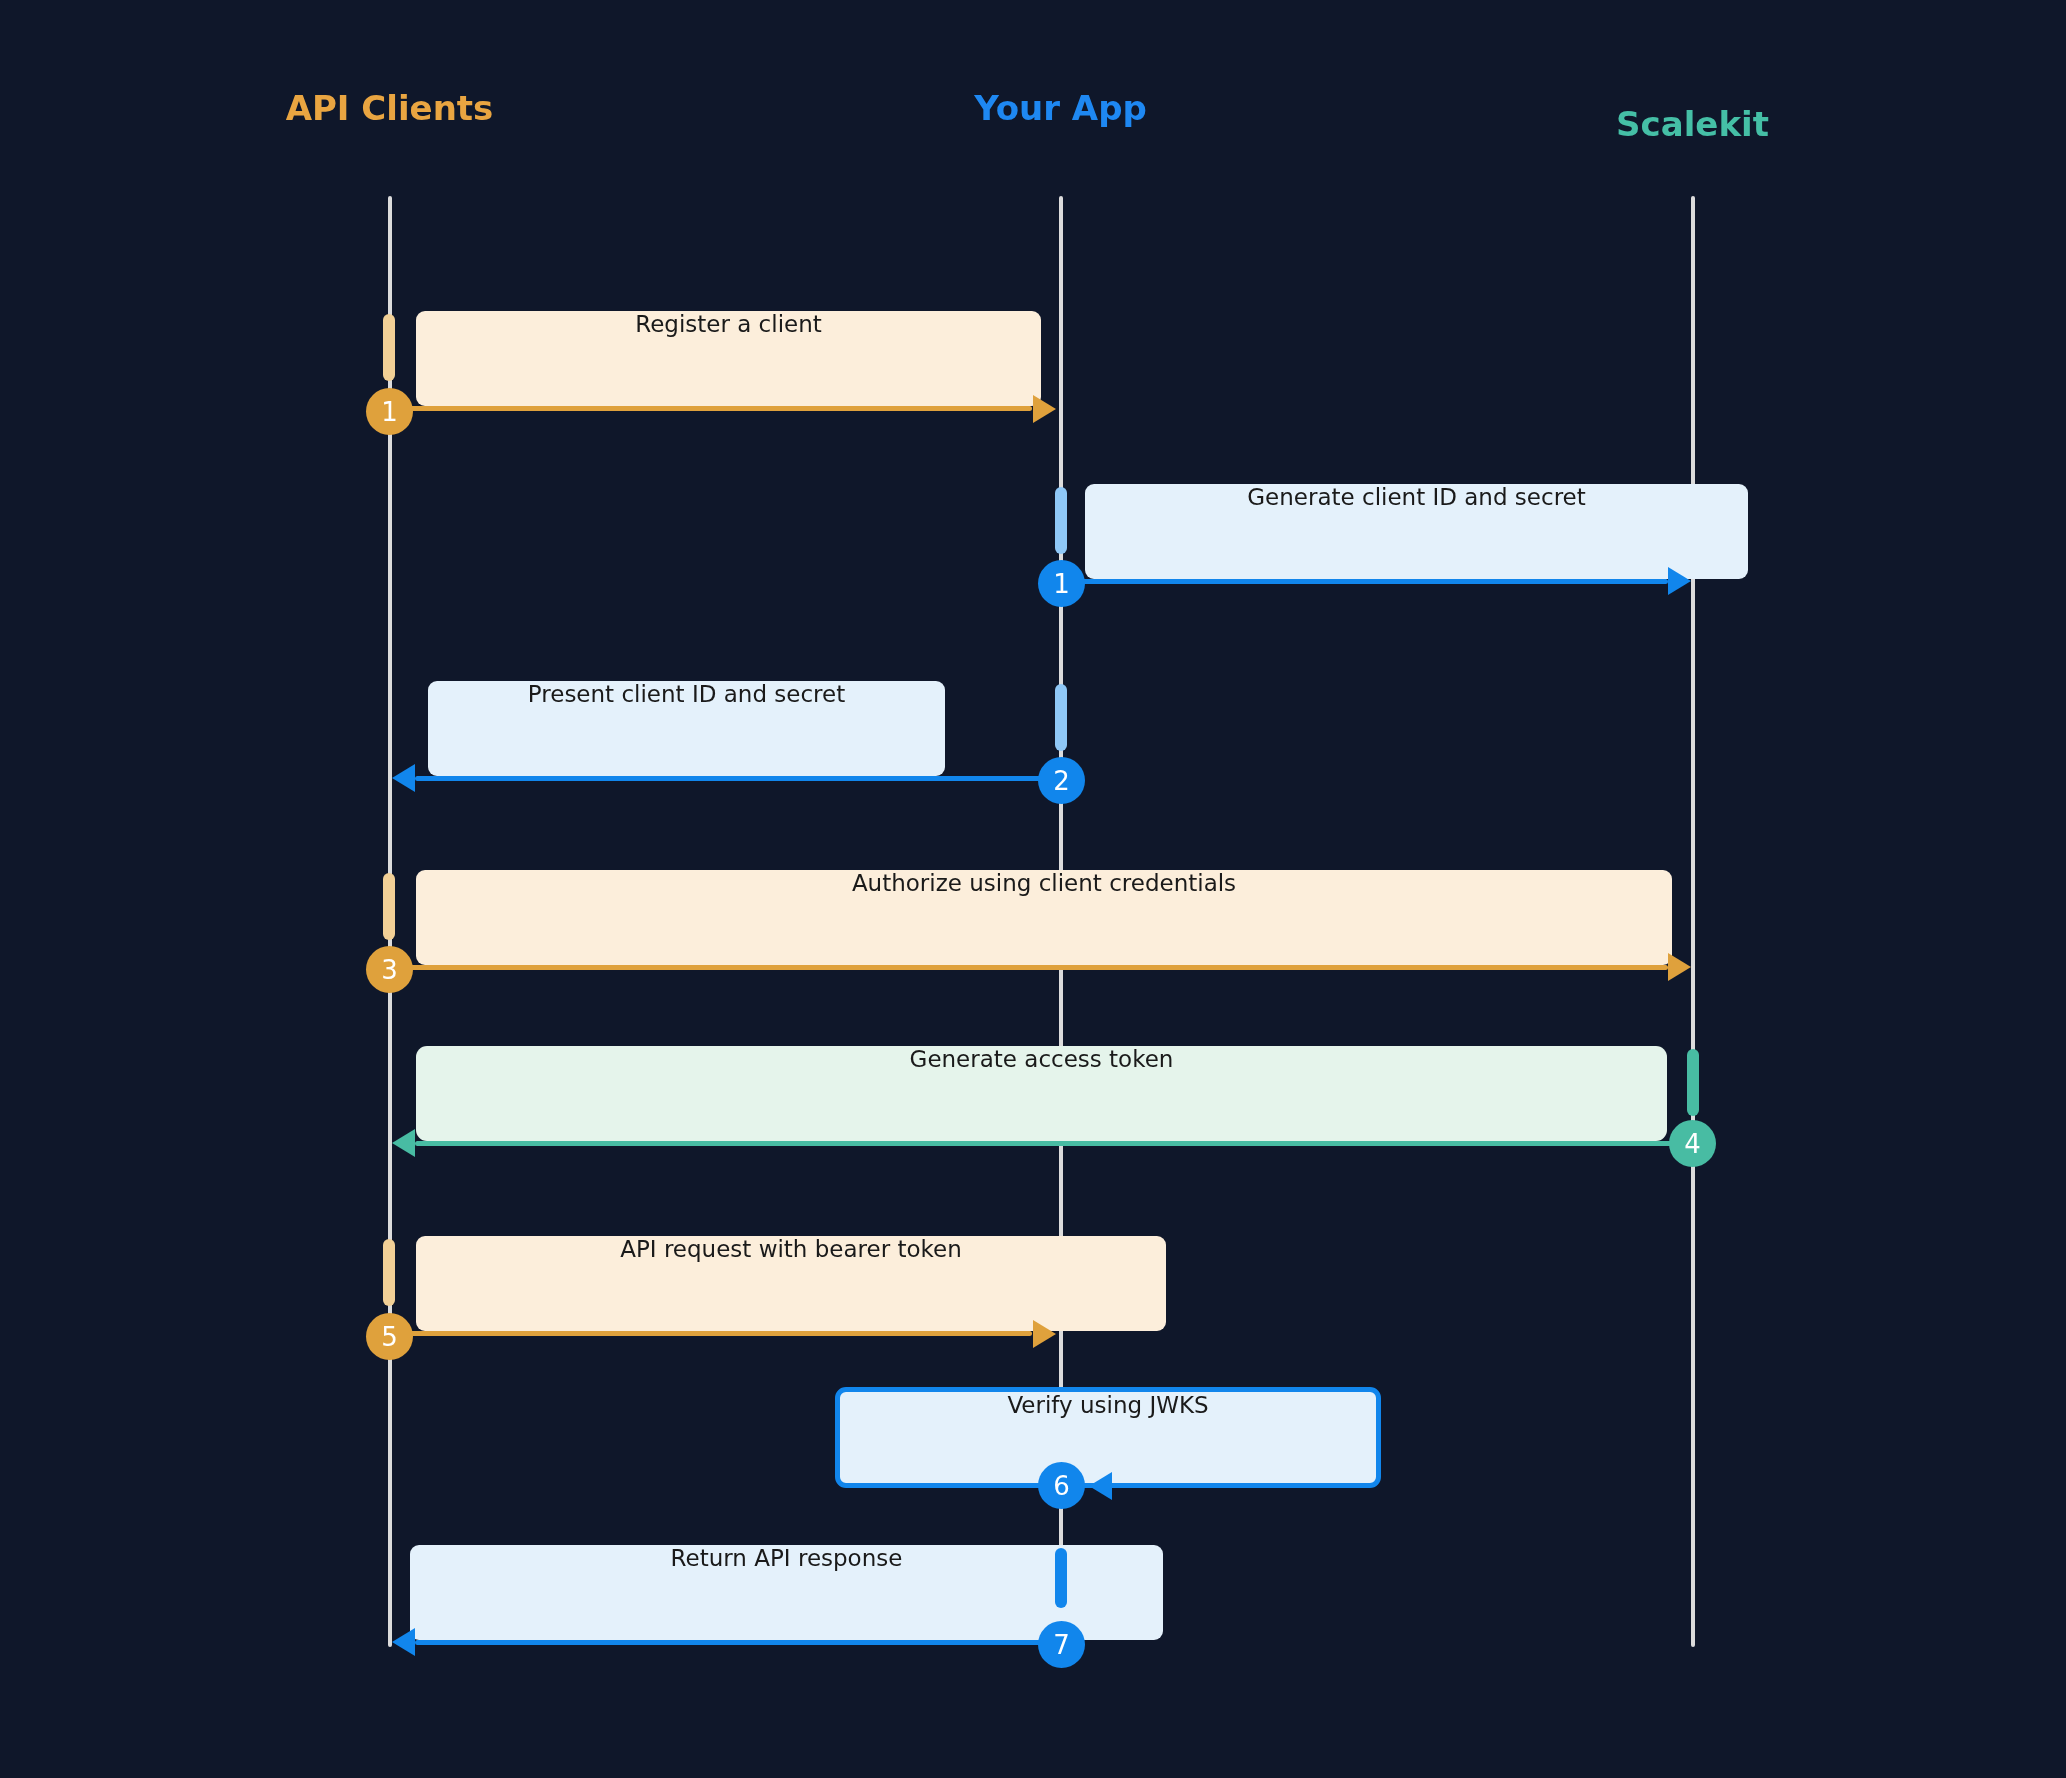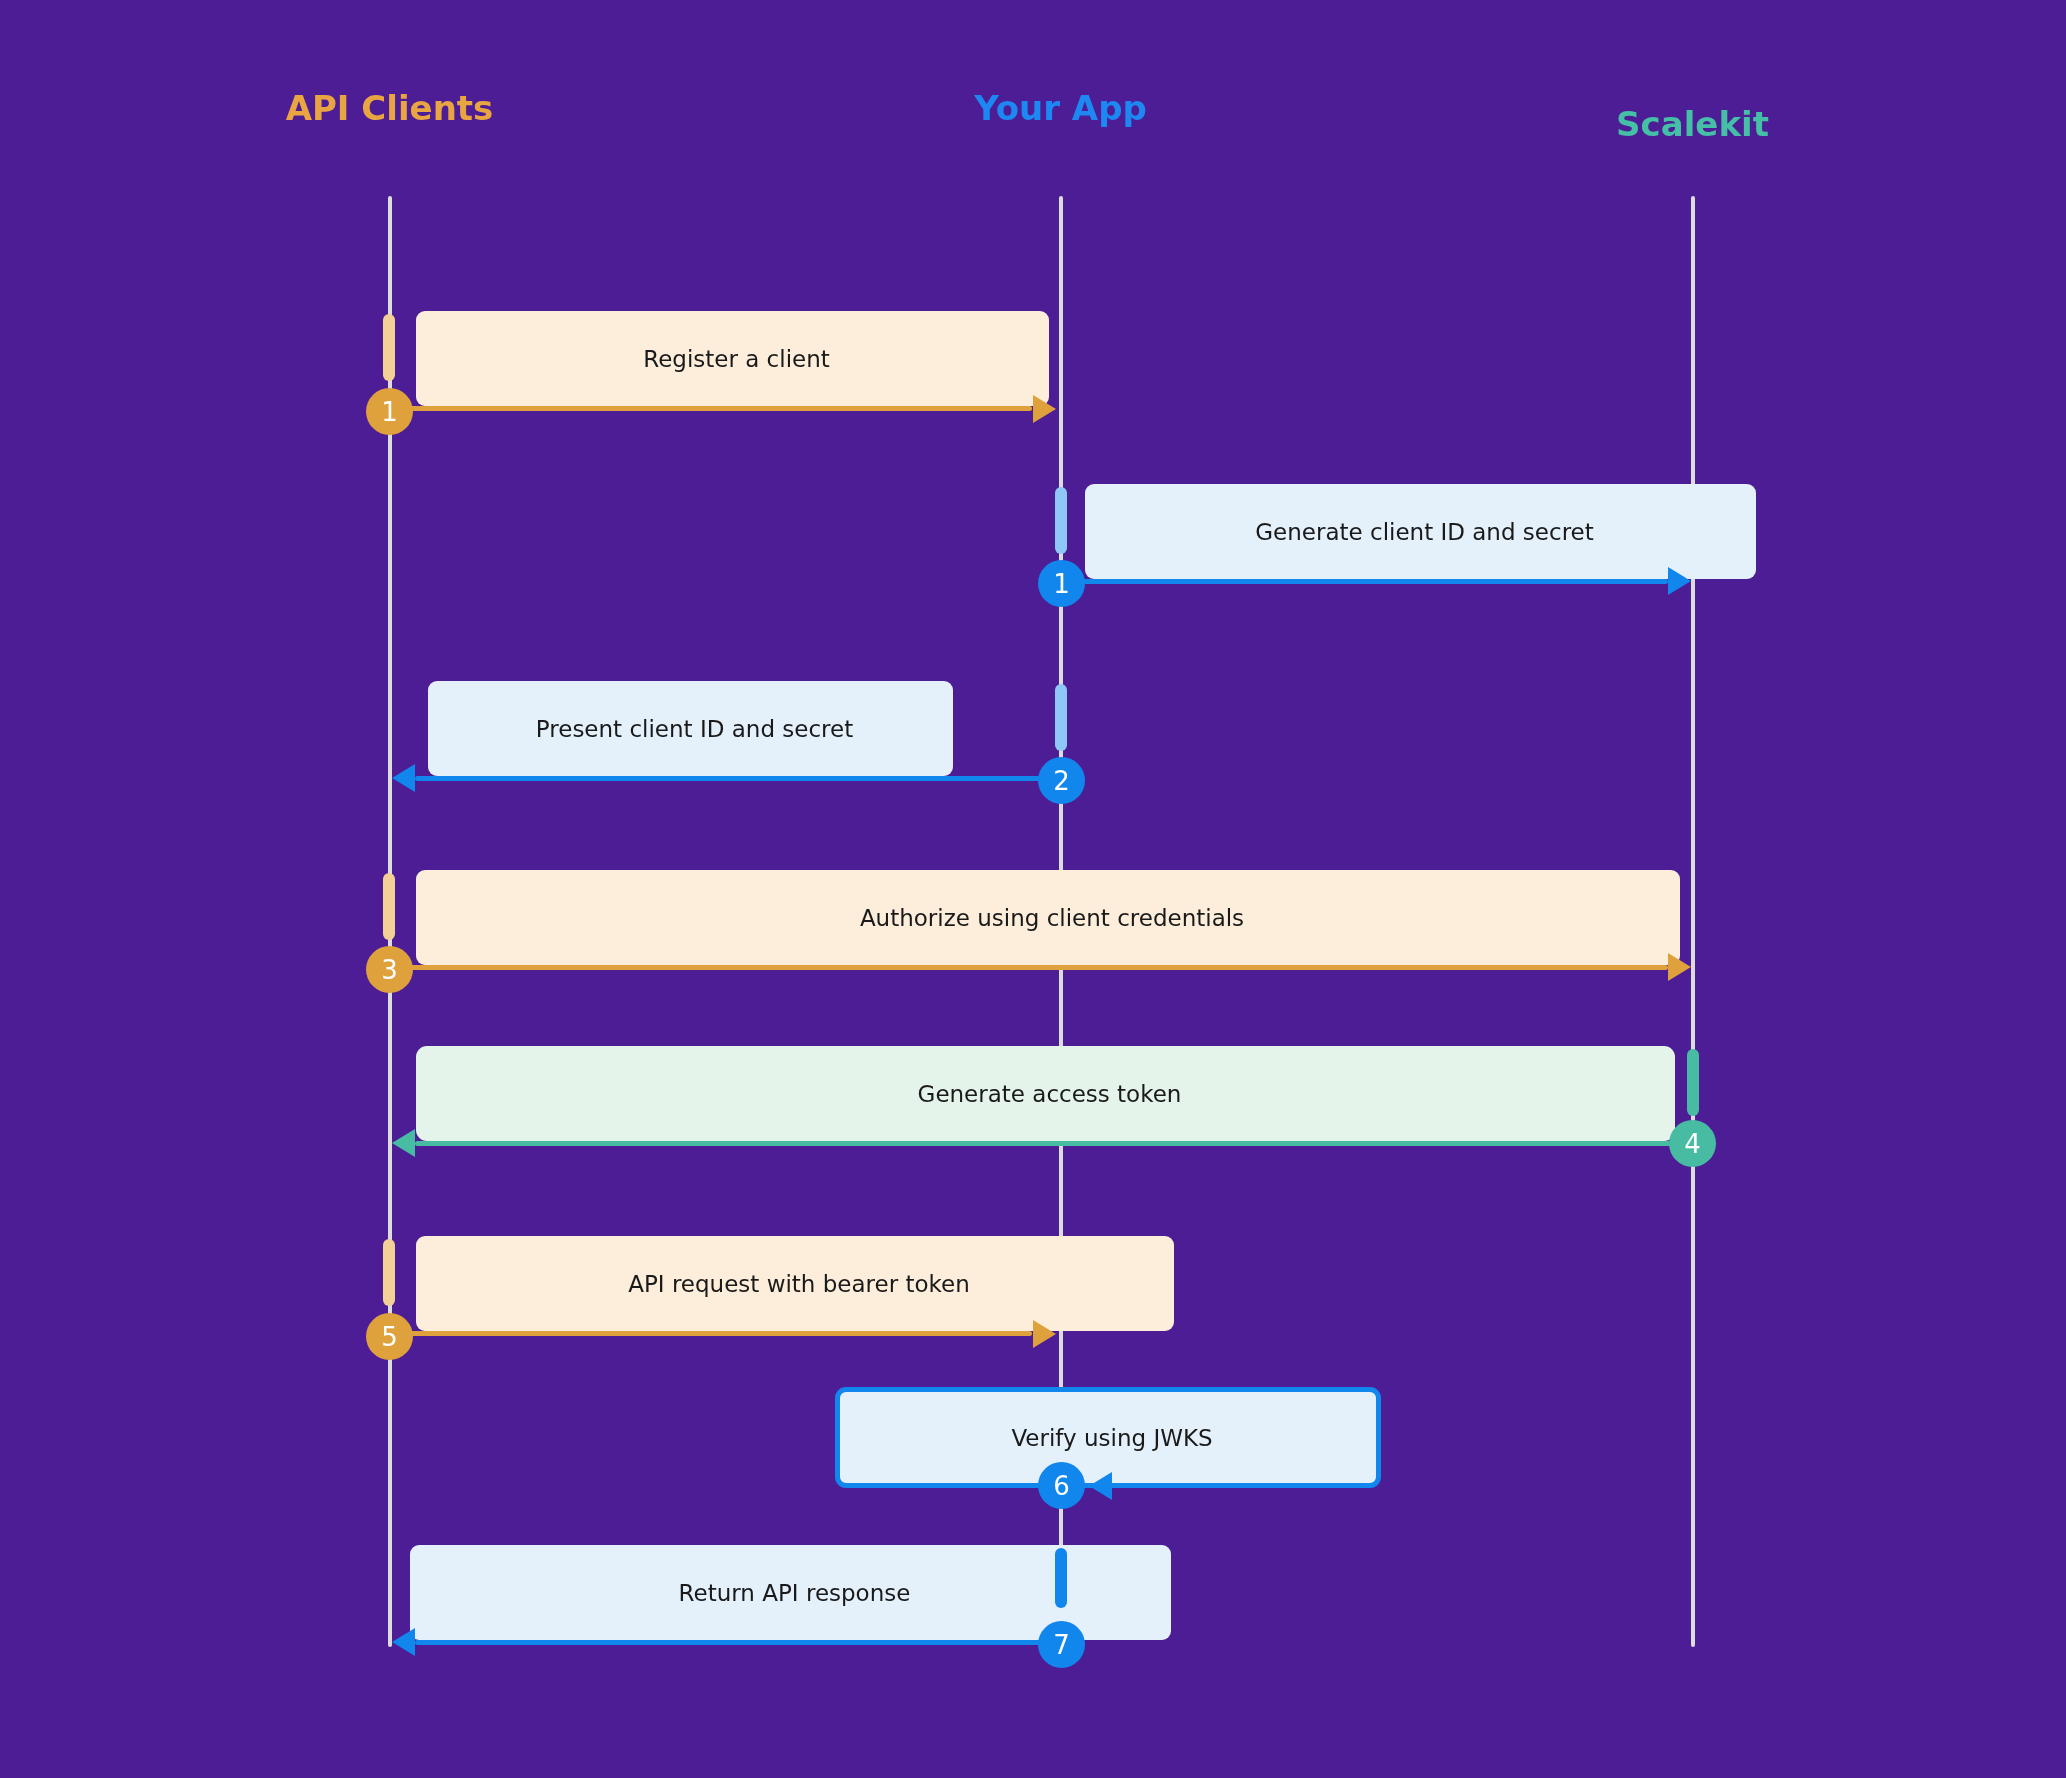--- a/index.html
+++ b/index.html
@@ -1,17 +1,17 @@
 <!DOCTYPE html>
 <html style="font-size:8px"><head>
 <meta charset="utf-8">
 <style>
   html,body{margin:0;padding:0;background:#ffffff;}
   #canvas{
-    position:relative;width:2066px;height:1779px;background:#4c1d95;overflow:hidden;
+    position:relative;width:2066px;height:1779px;background:#0f172a;overflow:hidden;
     font-family:"DejaVu Sans","Liberation Sans",sans-serif;
   }
   .actor{
     position:absolute;top:85px;width:399px;height:45px;
     display:flex;align-items:center;justify-content:center;
     font-size:34px;font-weight:700;letter-spacing:0px;
   }
   .actor-orange{color:#E9A541;}
   .actor-blue{color:#1E88F2;}
   .actor-teal{color:#45BFA6;}
@@ -22,22 +22,22 @@
   .c-teal{color:#48BCA3;}
   
   .bar{position:absolute;width:12px;border-radius:6px;}
   .bar-orange{background:#F2D096;}
   .bar-blue{background:#8FC8F7;}
   .bar-blue-solid{background:#1186EC;}
   .bar-teal{background:#48BCA3;}
   
   .box{
     position:absolute;height:95px;border-radius:9px;
-    display:flex;align-items:center;justify-content:center;
-    font-size:23px;color:#1A1A1A;padding-left:8px;
+    display:flex;align-items:flex-start;justify-content:center;
+    font-size:23px;color:#1A1A1A;
   }
   .box-orange{background:#FCEEDB;}
   .box-blue{background:#E4F1FB;}
   .box-green{background:#E5F4EB;border-radius:11px;}
   .box-outline{
     background:#E4F1FB;border:5px solid #1186EC;border-radius:11px;
     box-sizing:border-box;height:101px;
   }
   
   .line{position:absolute;height:5px;background:currentColor;border-radius:2.5px;}

